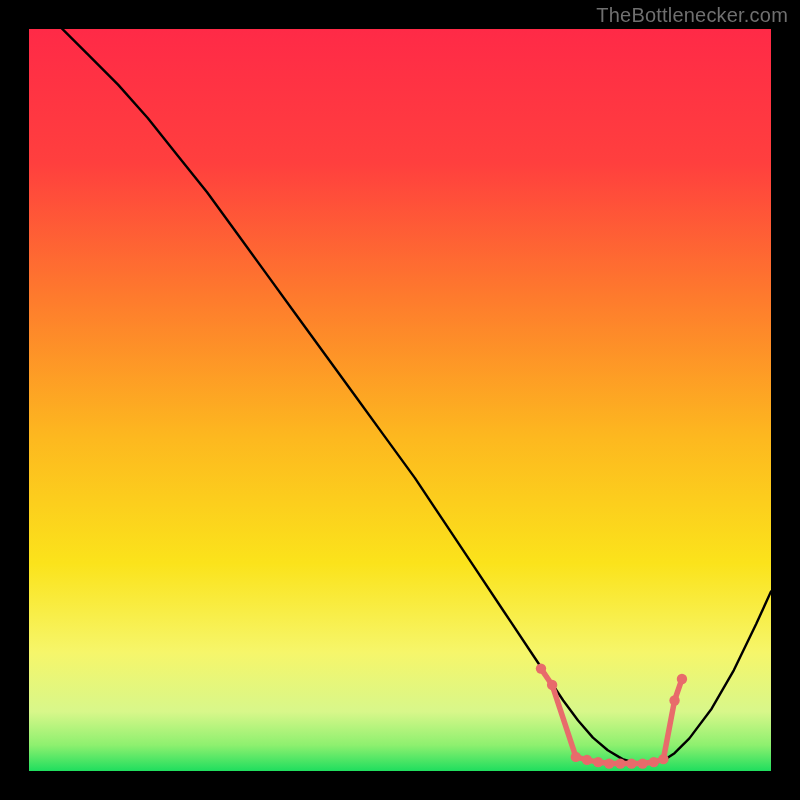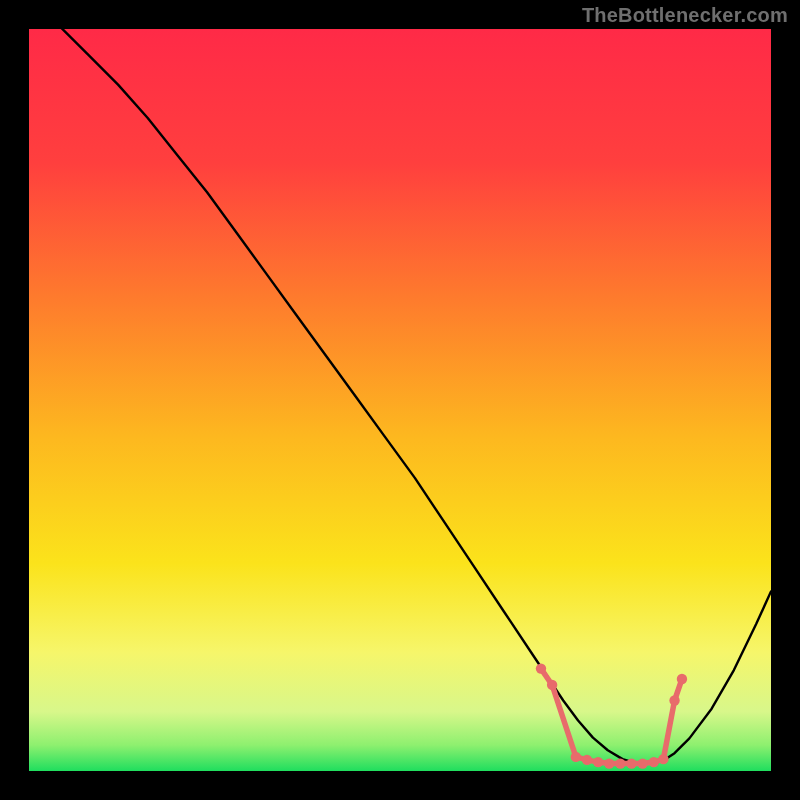--- a/index.html
+++ b/index.html
@@ -16,21 +16,21 @@
     width: 800px;
     height: 800px;
     background: #000;
   }
   .watermark {
     position: absolute;
     top: 4px;
     right: 12px;
     color: #6f6f6f;
     font-size: 20px;
-    font-weight: 700;
+    font-weight: 400;
     letter-spacing: 0.2px;
     z-index: 10;
     user-select: none;
   }
   .plot {
     position: absolute;
     left: 29px;
     top: 29px;
     width: 742px;
     height: 742px;

